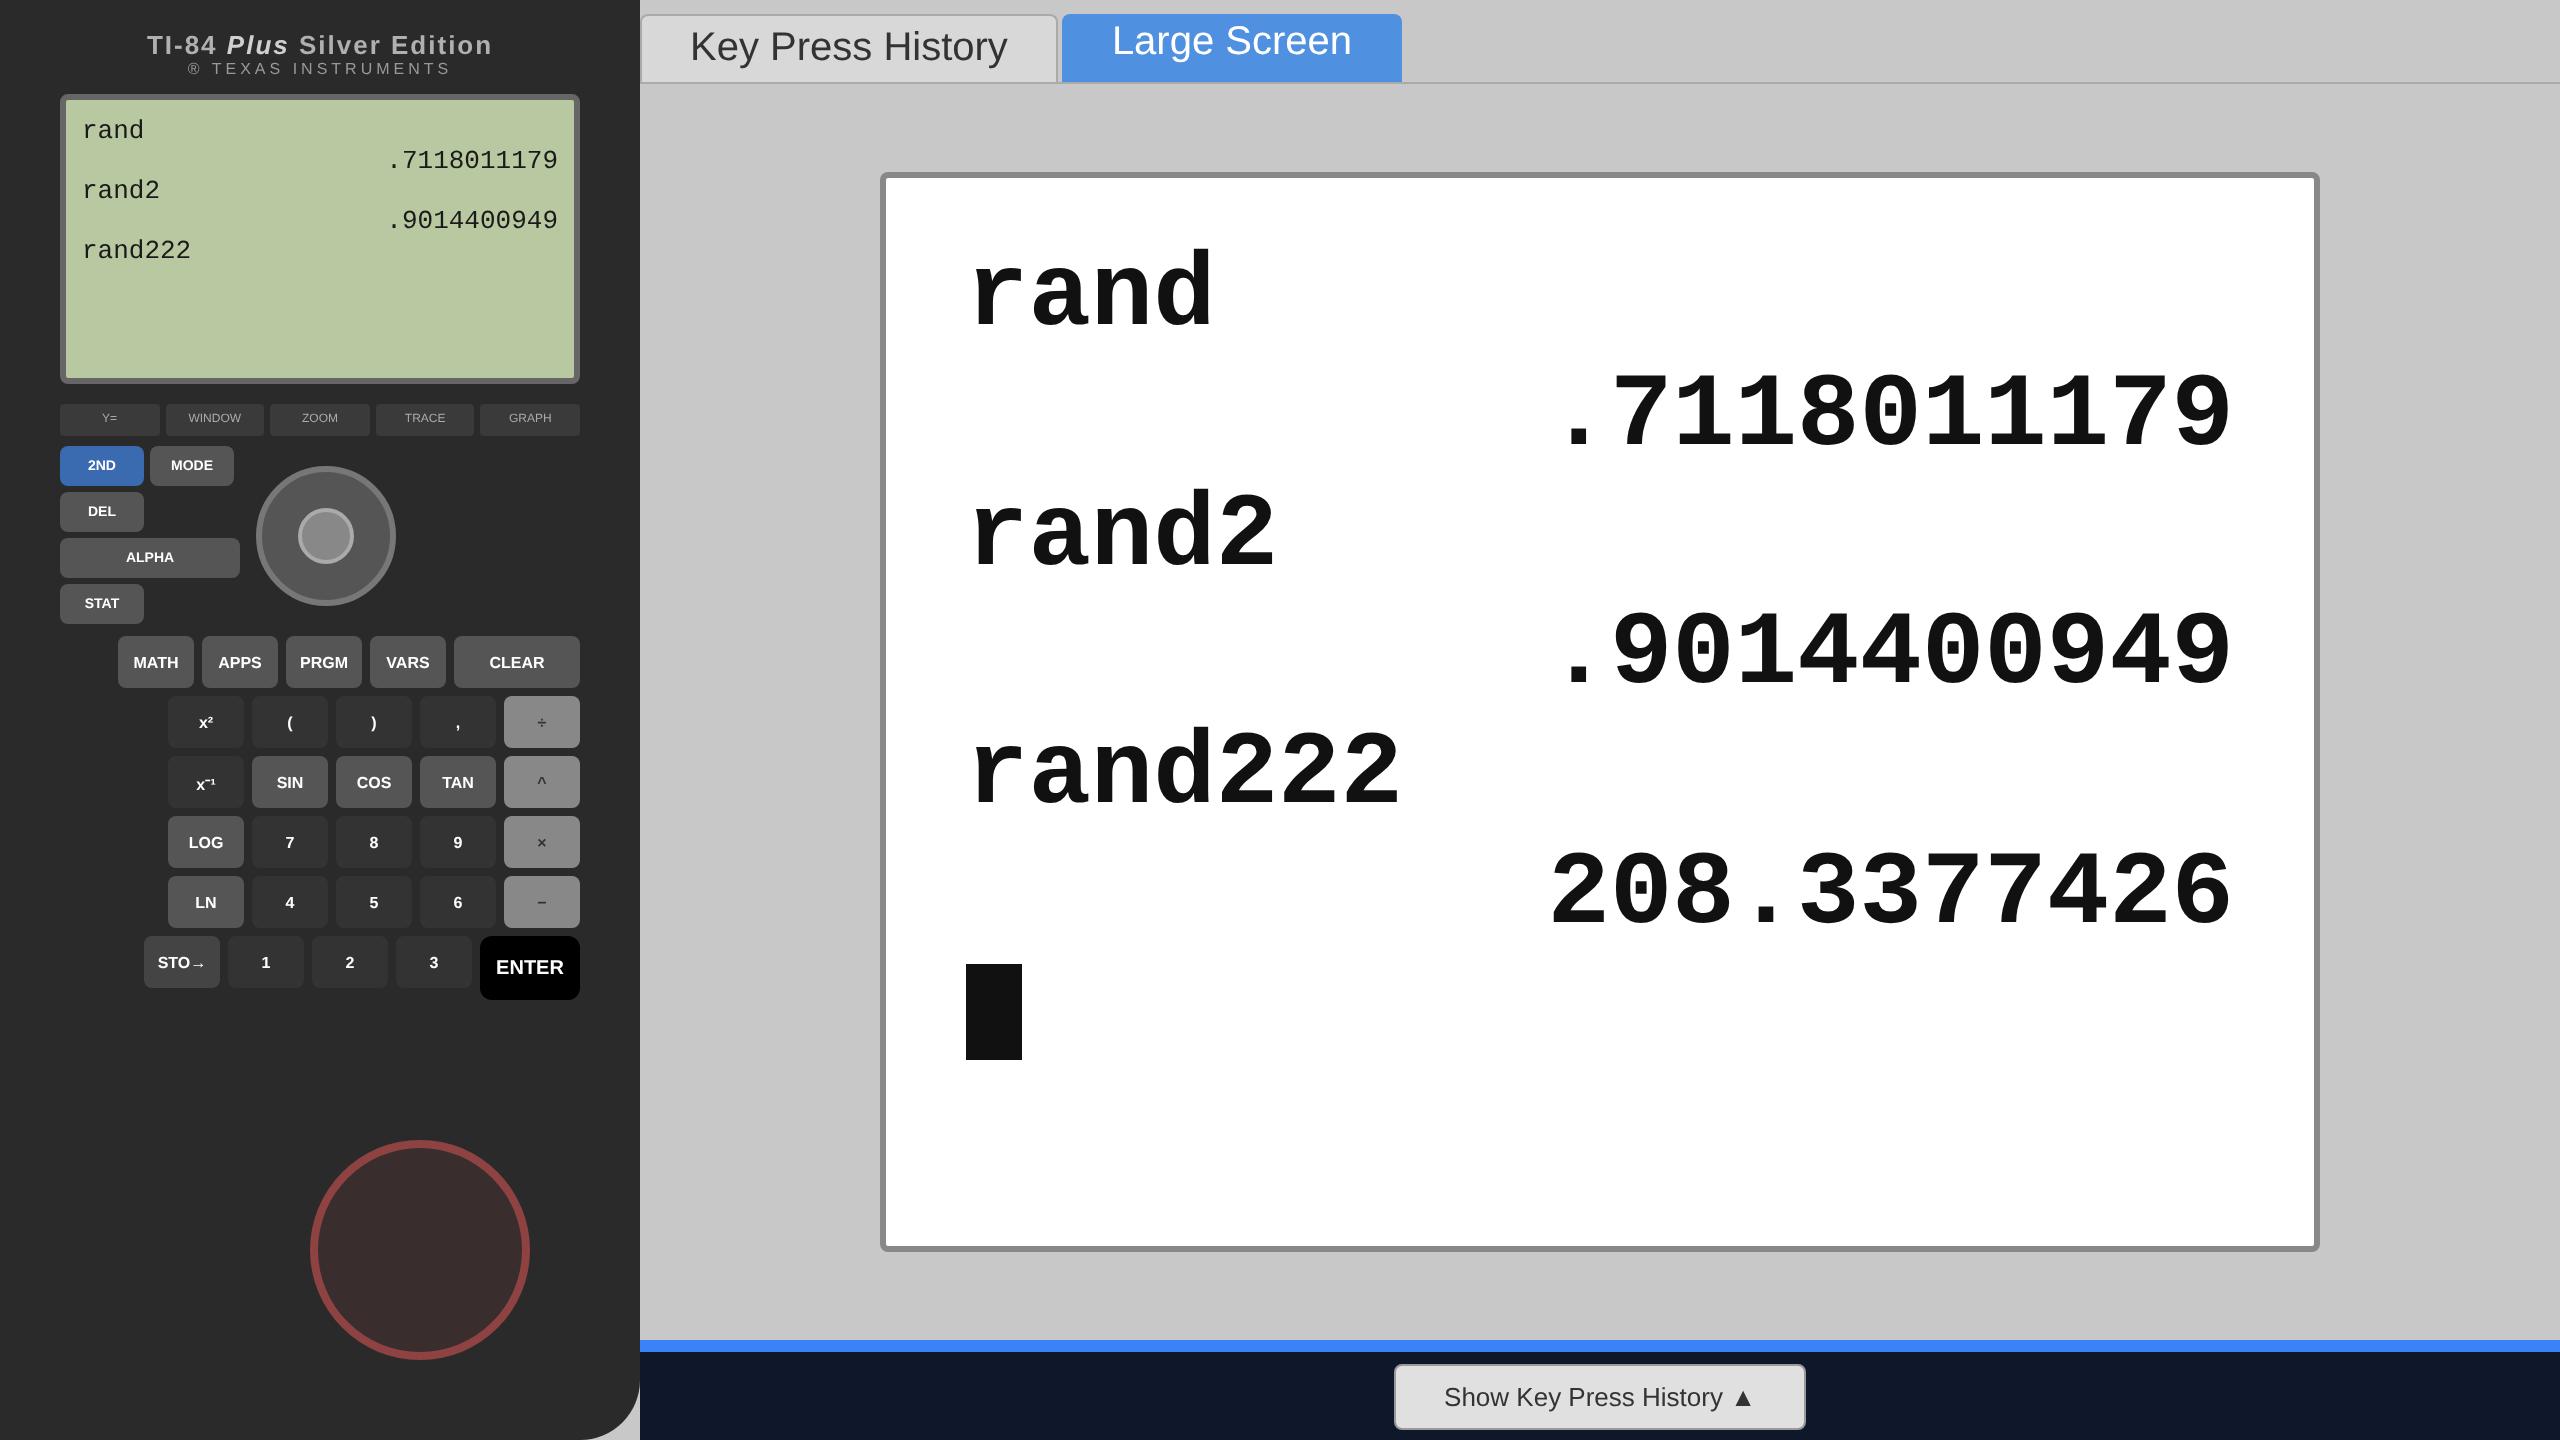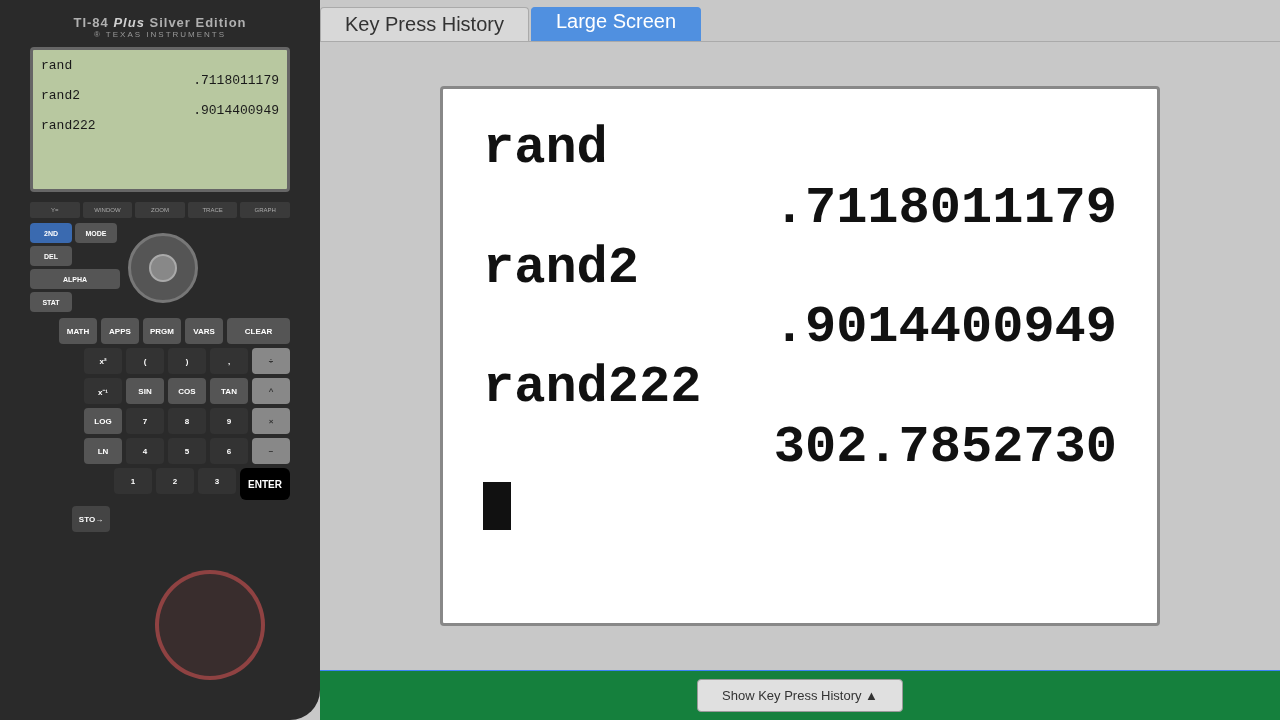--- a/index.html
+++ b/index.html
@@ -149,21 +149,21 @@
       width: 50px;
       height: 32px;
       border-radius: 6px;
       font-size: 10px;
     }
     .btn-on {
       background: #333;
       width: 38px;
       height: 26px;
     }
-    .btn-sto { background: #444; margin-top: 38px; }
+    .btn-sto { background: #444; }
 
     
     .cursor-circle {
       position: absolute;
       bottom: 40px;
       right: 55px;
       width: 110px;
       height: 110px;
       border-radius: 50%;
       border: 4px solid rgba(200, 80, 80, 0.6);
@@ -249,25 +249,25 @@
       display: inline-block;
       width: 28px;
       height: 48px;
       background: #111;
       vertical-align: middle;
     }
 
     
     .bottom-bar {
       height: 50px;
-      background: #15803d;
+      background: #0f172a;
       display: flex;
       align-items: center;
       justify-content: center;
-      border-top: 1px solid #3b82f6;
+      border-top: 6px solid #3b82f6;
     }
     .show-history-btn {
       padding: 8px 24px;
       background: #e0e0e0;
       border: 1px solid #999;
       border-radius: 4px;
       font-size: 13px;
       cursor: pointer;
       color: #333;
     }
@@ -375,21 +375,21 @@
     </div>
   </div>
 
   <div class="large-screen-area">
     <div class="large-screen">
       <span class="large-line">rand</span>
       <span class="large-line right-align">.7118011179</span>
       <span class="large-line">rand2</span>
       <span class="large-line right-align">.9014400949</span>
       <span class="large-line">rand222</span>
-      <span class="large-line right-align">302.7852730</span>
+      <span class="large-line right-align">208.3377426</span>
       <div style="margin-top:4px;">
         <span class="cursor-block"></span>
       </div>
     </div>
   </div>
 
   <div class="bottom-bar">
     <button class="show-history-btn">
       <span>Show Key Press History ▲</span>
     </button>

